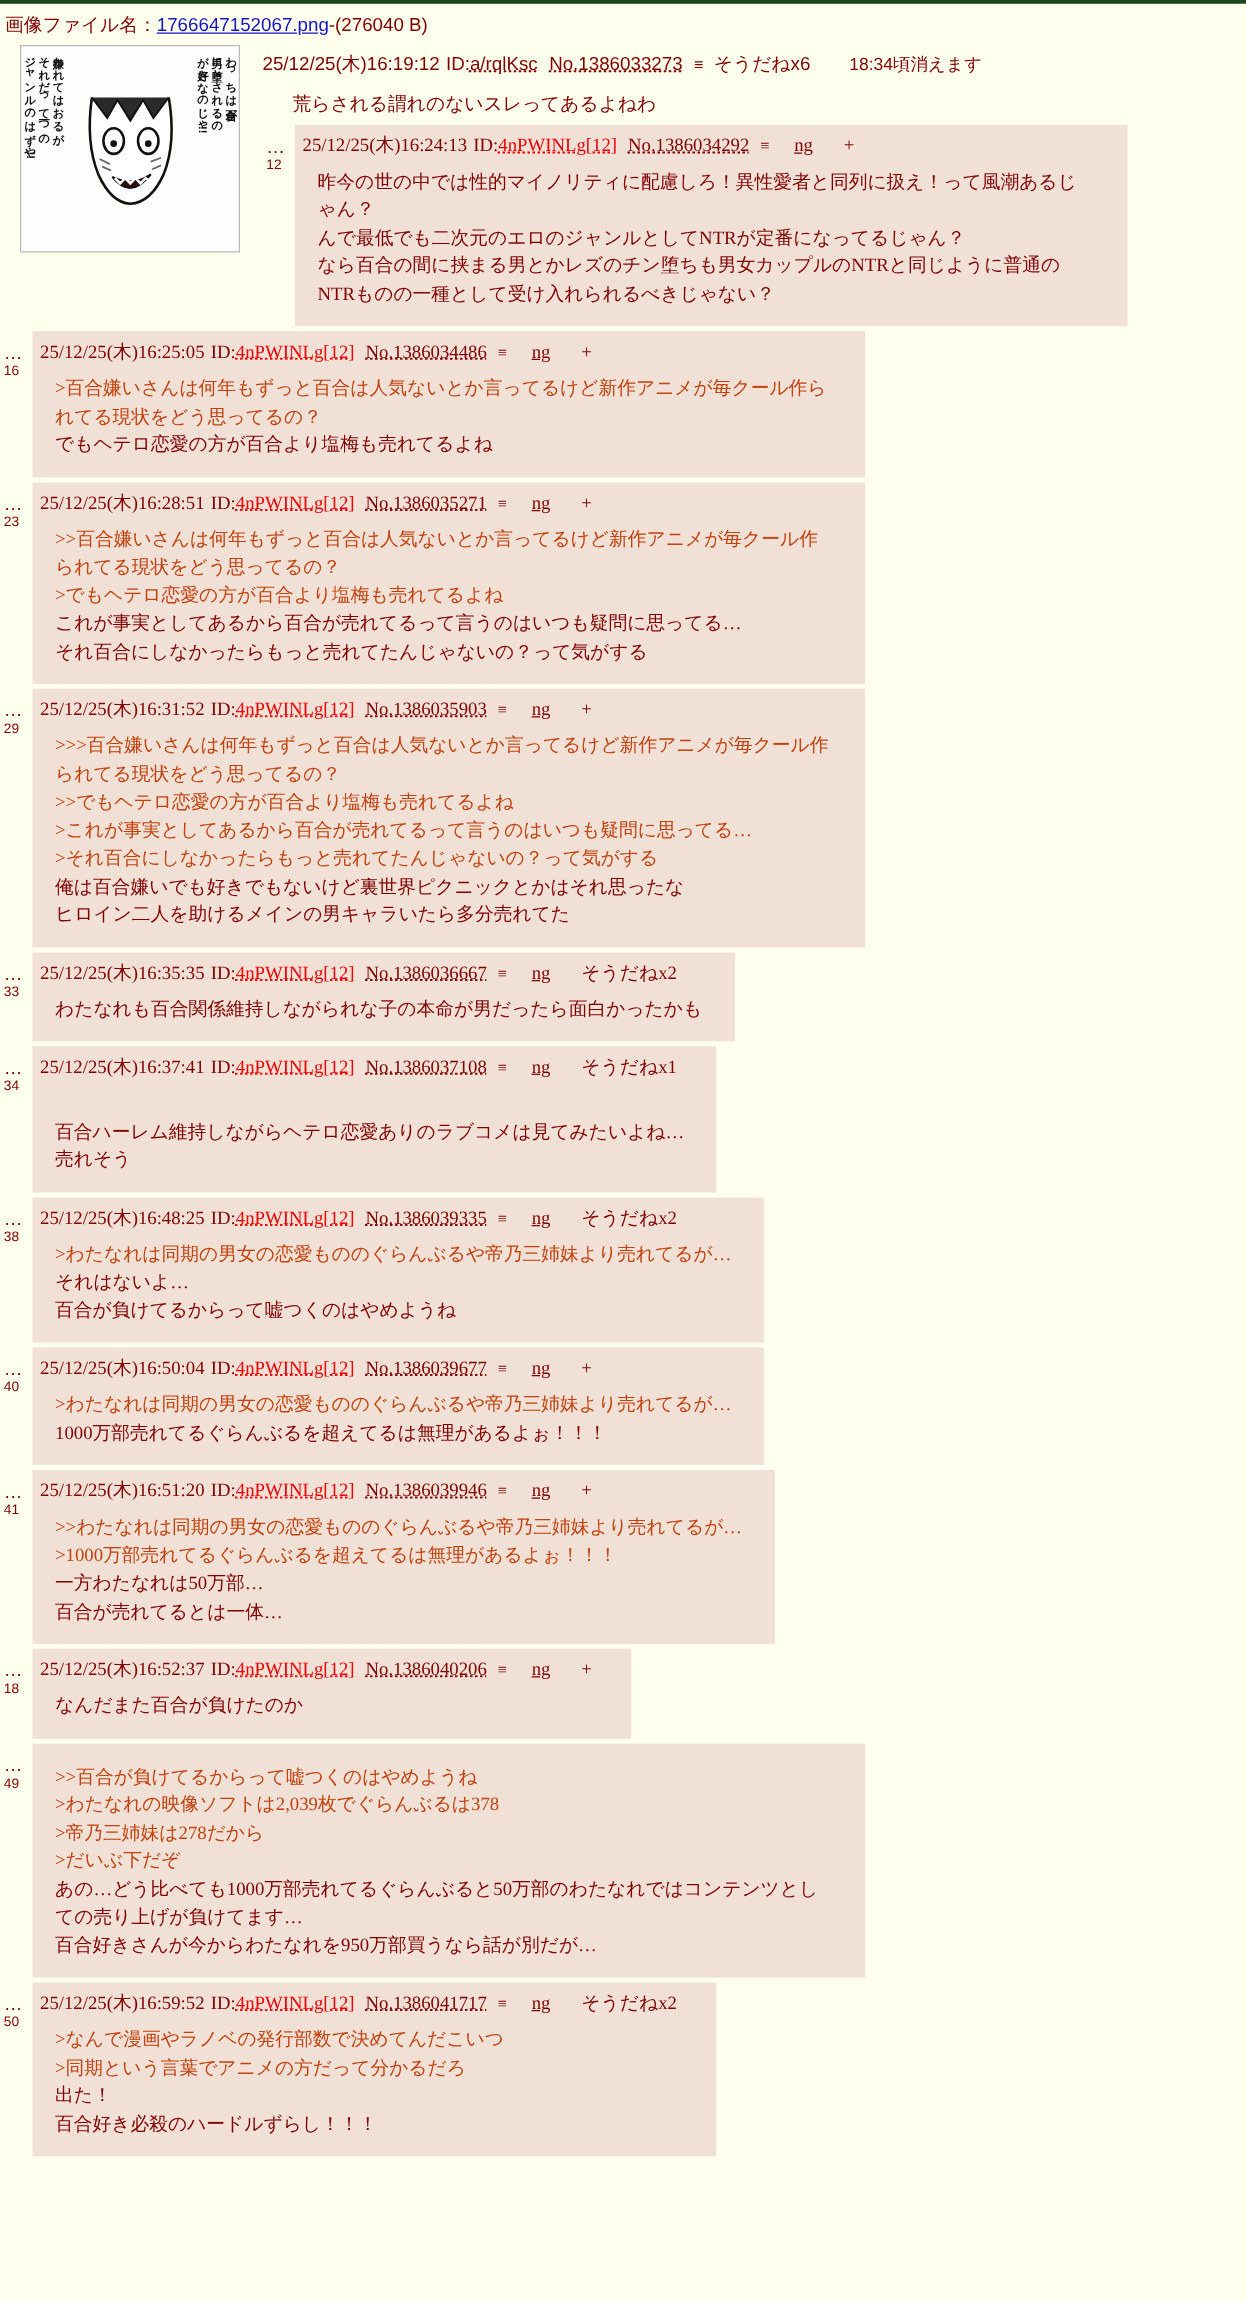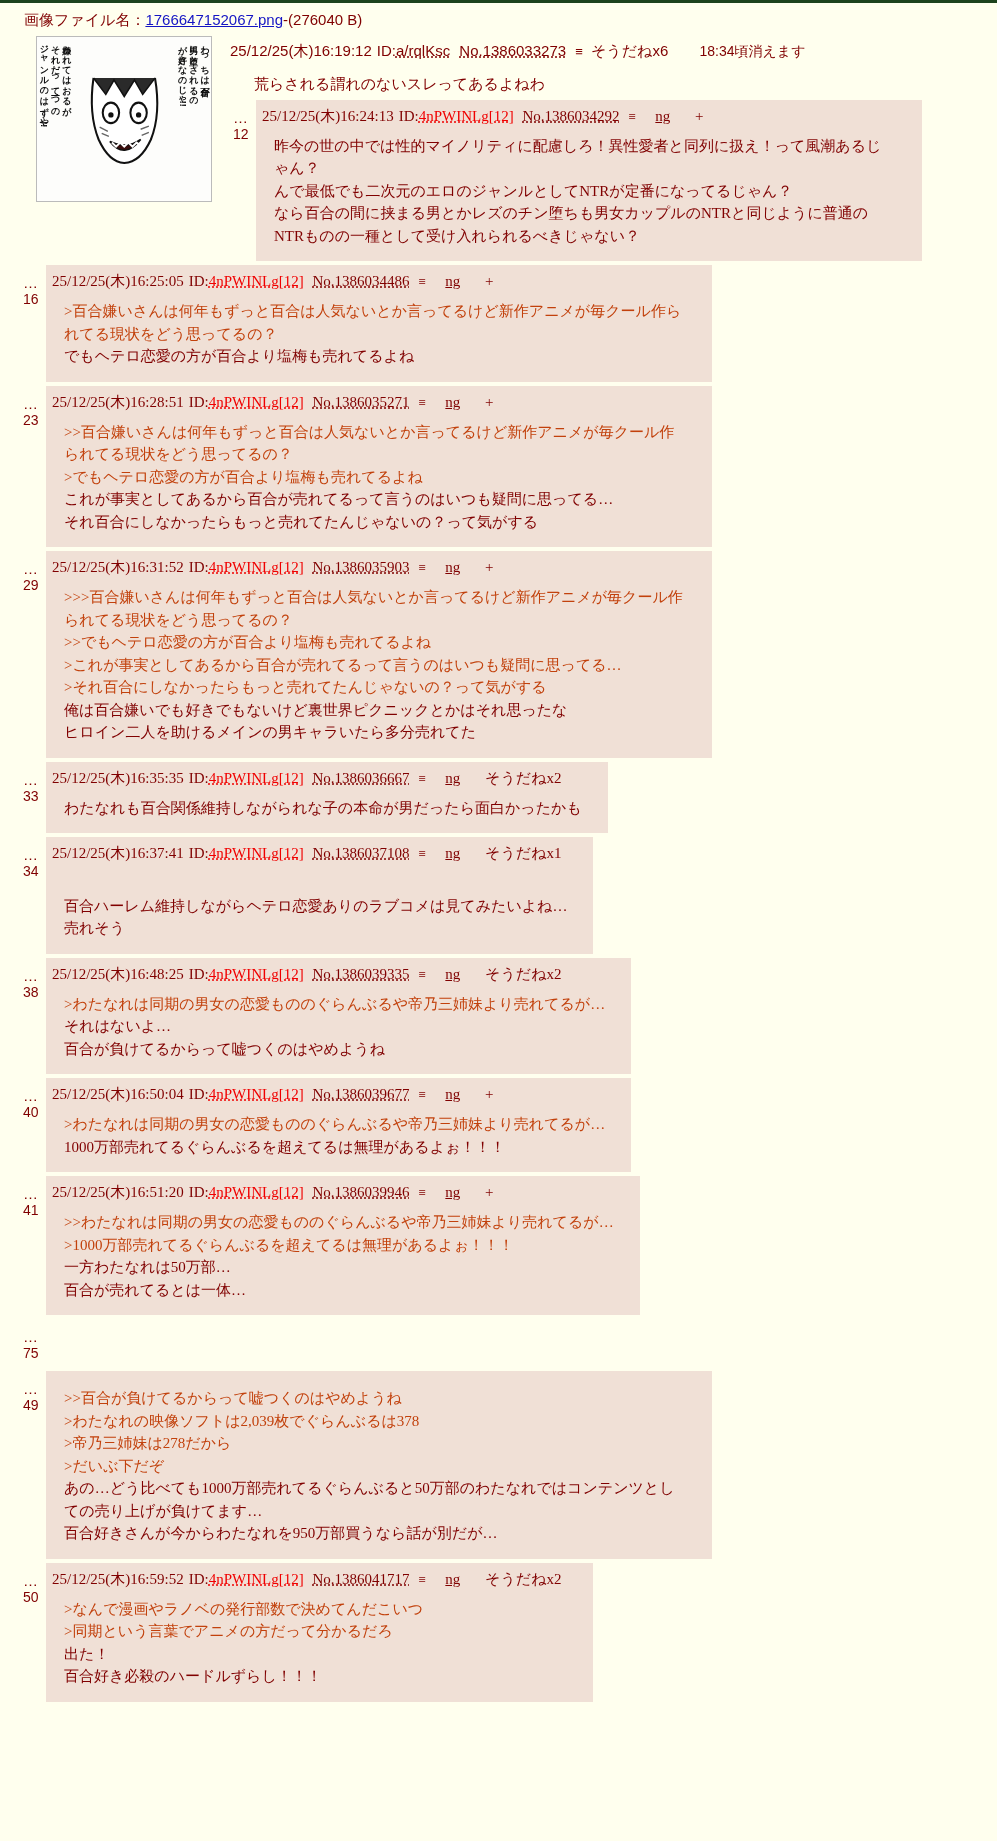--- a/index.html
+++ b/index.html
@@ -6,21 +6,21 @@
   html, body { margin: 0; padding: 0; }
   body {
     background: #ffffee;
     color: #800000;
     font-family: "Liberation Sans", sans-serif;
     font-size: 15px;
     min-height: 1841px;
     width: 997px;
   }
   .topbar { height: 3px; background: #1d431d; }
-  .thread { padding: 6px 8px 20px 20px; }
+  .thread { padding: 6px 8px 20px 0; }
 
   .file-info { margin: 2px 0 4px 4px; }
   .file-info a { color: #1515c4; text-decoration: underline; cursor: pointer; }
 
   
   .thumb {
     float: left;
     width: 176px; height: 166px;
     margin: 2px 18px 8px 16px;
     background: #fdfdfb;
@@ -50,21 +50,21 @@
   .expire { margin-left: 22px; font-size: 14px; }
 
   .dotted-link { text-decoration: underline dotted; cursor: pointer; }
   .id-red { color: #f00000; }
   .ng-link { text-decoration: underline; margin-left: 12px; cursor: pointer; }
   .action { margin-left: 16px; cursor: pointer; }
 
   #replies { }
   .reply-row { display: flex; align-items: flex-start; margin: 4px 0 0 0; }
   .marker { flex: none; width: 26px; padding-top: 9px; padding-left: 3px; cursor: pointer; }
-  .rnum { font-size: 14px; }
+  .rnum { font-size: 11px; }
   .reply-box {
     background: #f0e0d6;
     padding: 7px 26px 12px 6px;
     max-width: 700px;
     font-family: Liberation Serif, serif;
   }
   .rheader > span { margin-right: 5px; }
   .rbody {
     margin: 9px 0 2px 12px;
     max-width: 622px;
@@ -228,21 +228,31 @@
         <span class="rdate">25/12/25(木)16:51:20</span><span><span class="idlabel">ID:</span><span class="idval id-red dotted-link">4nPWINLg[12]</span></span>
         <span class="rno dotted-link">No.1386039946</span>
         <span class="menu menu-icon">≡</span>
         <span class="ng ng-link">ng</span>
         <span class="action">+</span>
       </div>
       <div class="rbody"><span class="quote">&gt;&gt;わたなれは同期の男女の恋愛もののぐらんぶるや帝乃三姉妹より売れてるが…</span><br><span class="quote">&gt;1000万部売れてるぐらんぶるを超えてるは無理があるよぉ！！！</span><br><span>一方わたなれは50万部…</span><br><span>百合が売れてるとは一体…</span></div>
     </div>
   </div>
       <div class="reply-row">
-    <span class="marker"><span class="dots">…</span><sup class="rnum">75</sup></span>
+    <span class="marker"><span class="dots">…</span><sup class="rnum">18</sup></span>
+    <div class="reply-box">
+      <div class="rheader">
+        <span class="rdate">25/12/25(木)16:52:37</span><span><span class="idlabel">ID:</span><span class="idval id-red dotted-link">4nPWINLg[12]</span></span>
+        <span class="rno dotted-link">No.1386040206</span>
+        <span class="menu menu-icon">≡</span>
+        <span class="ng ng-link">ng</span>
+        <span class="action">+</span>
+      </div>
+      <div class="rbody"><span>なんだまた百合が負けたのか</span></div>
+    </div>
   </div>
       <div class="reply-row">
     <span class="marker"><span class="dots">…</span><sup class="rnum">49</sup></span>
     <div class="reply-box">
       <div class="rbody"><span class="quote">&gt;&gt;百合が負けてるからって嘘つくのはやめようね</span><br><span class="quote">&gt;わたなれの映像ソフトは2,039枚でぐらんぶるは378</span><br><span class="quote">&gt;帝乃三姉妹は278だから</span><br><span class="quote">&gt;だいぶ下だぞ</span><br><span>あの…どう比べても1000万部売れてるぐらんぶると50万部のわたなれではコンテンツとしての売り上げが負けてます…</span><br><span>百合好きさんが今からわたなれを950万部買うなら話が別だが…</span></div>
     </div>
   </div>
       <div class="reply-row">
     <span class="marker"><span class="dots">…</span><sup class="rnum">50</sup></span>
     <div class="reply-box">

